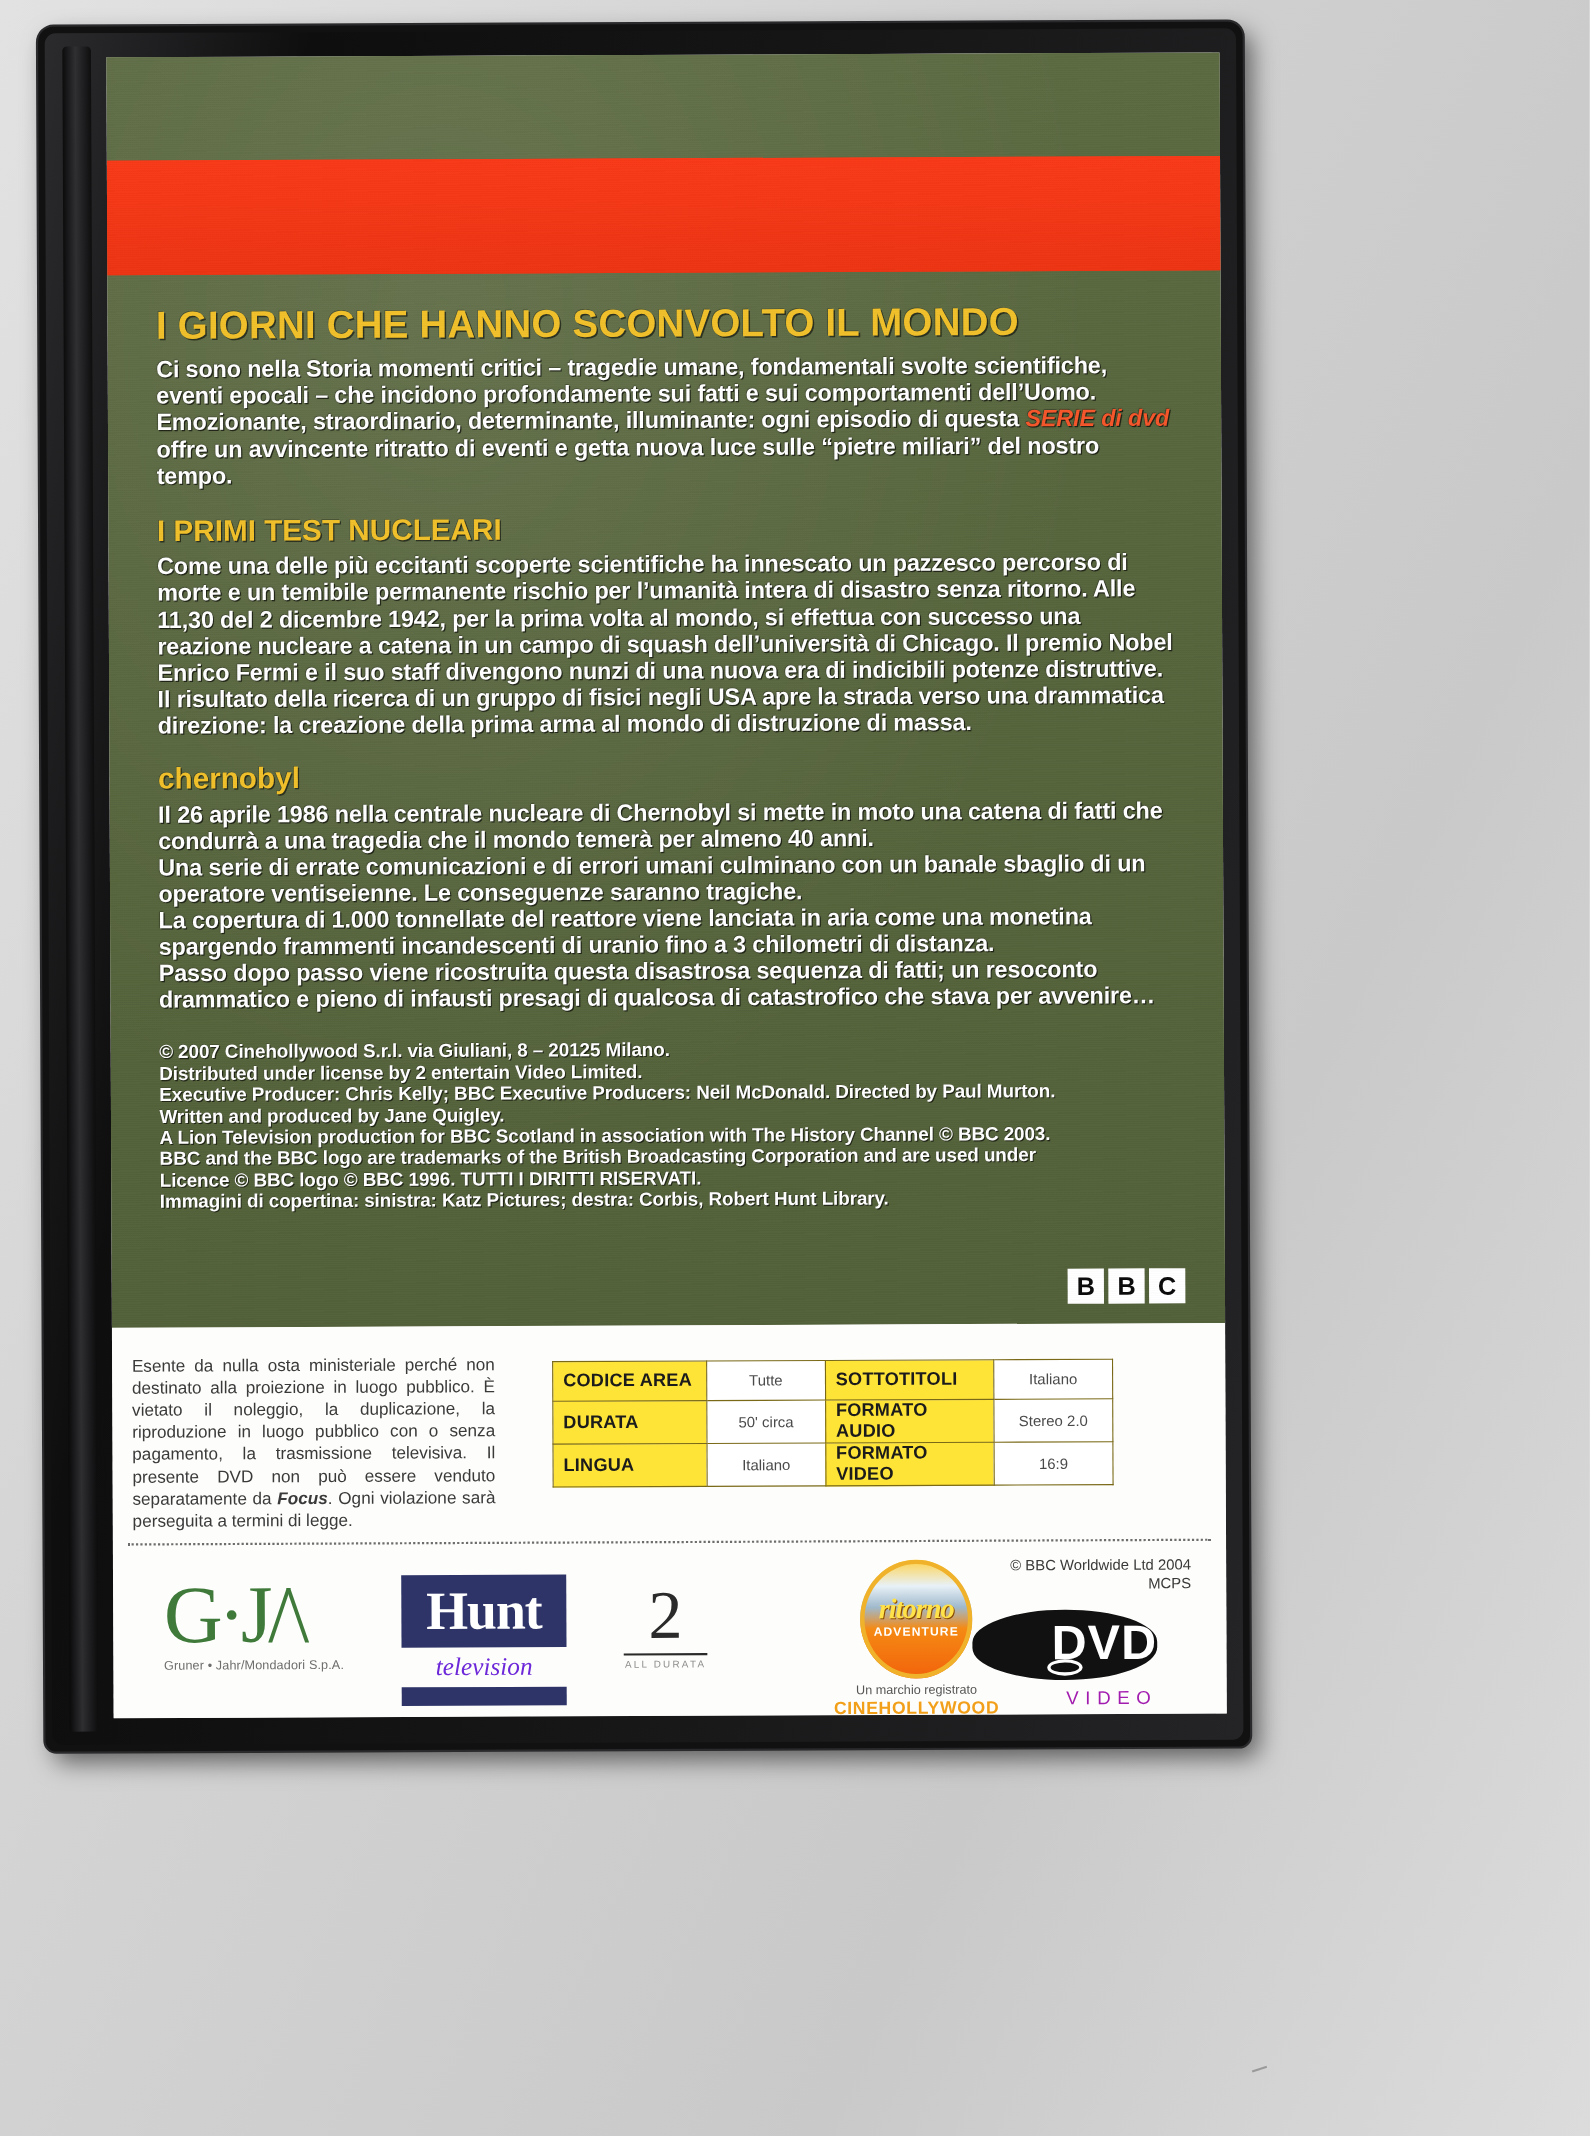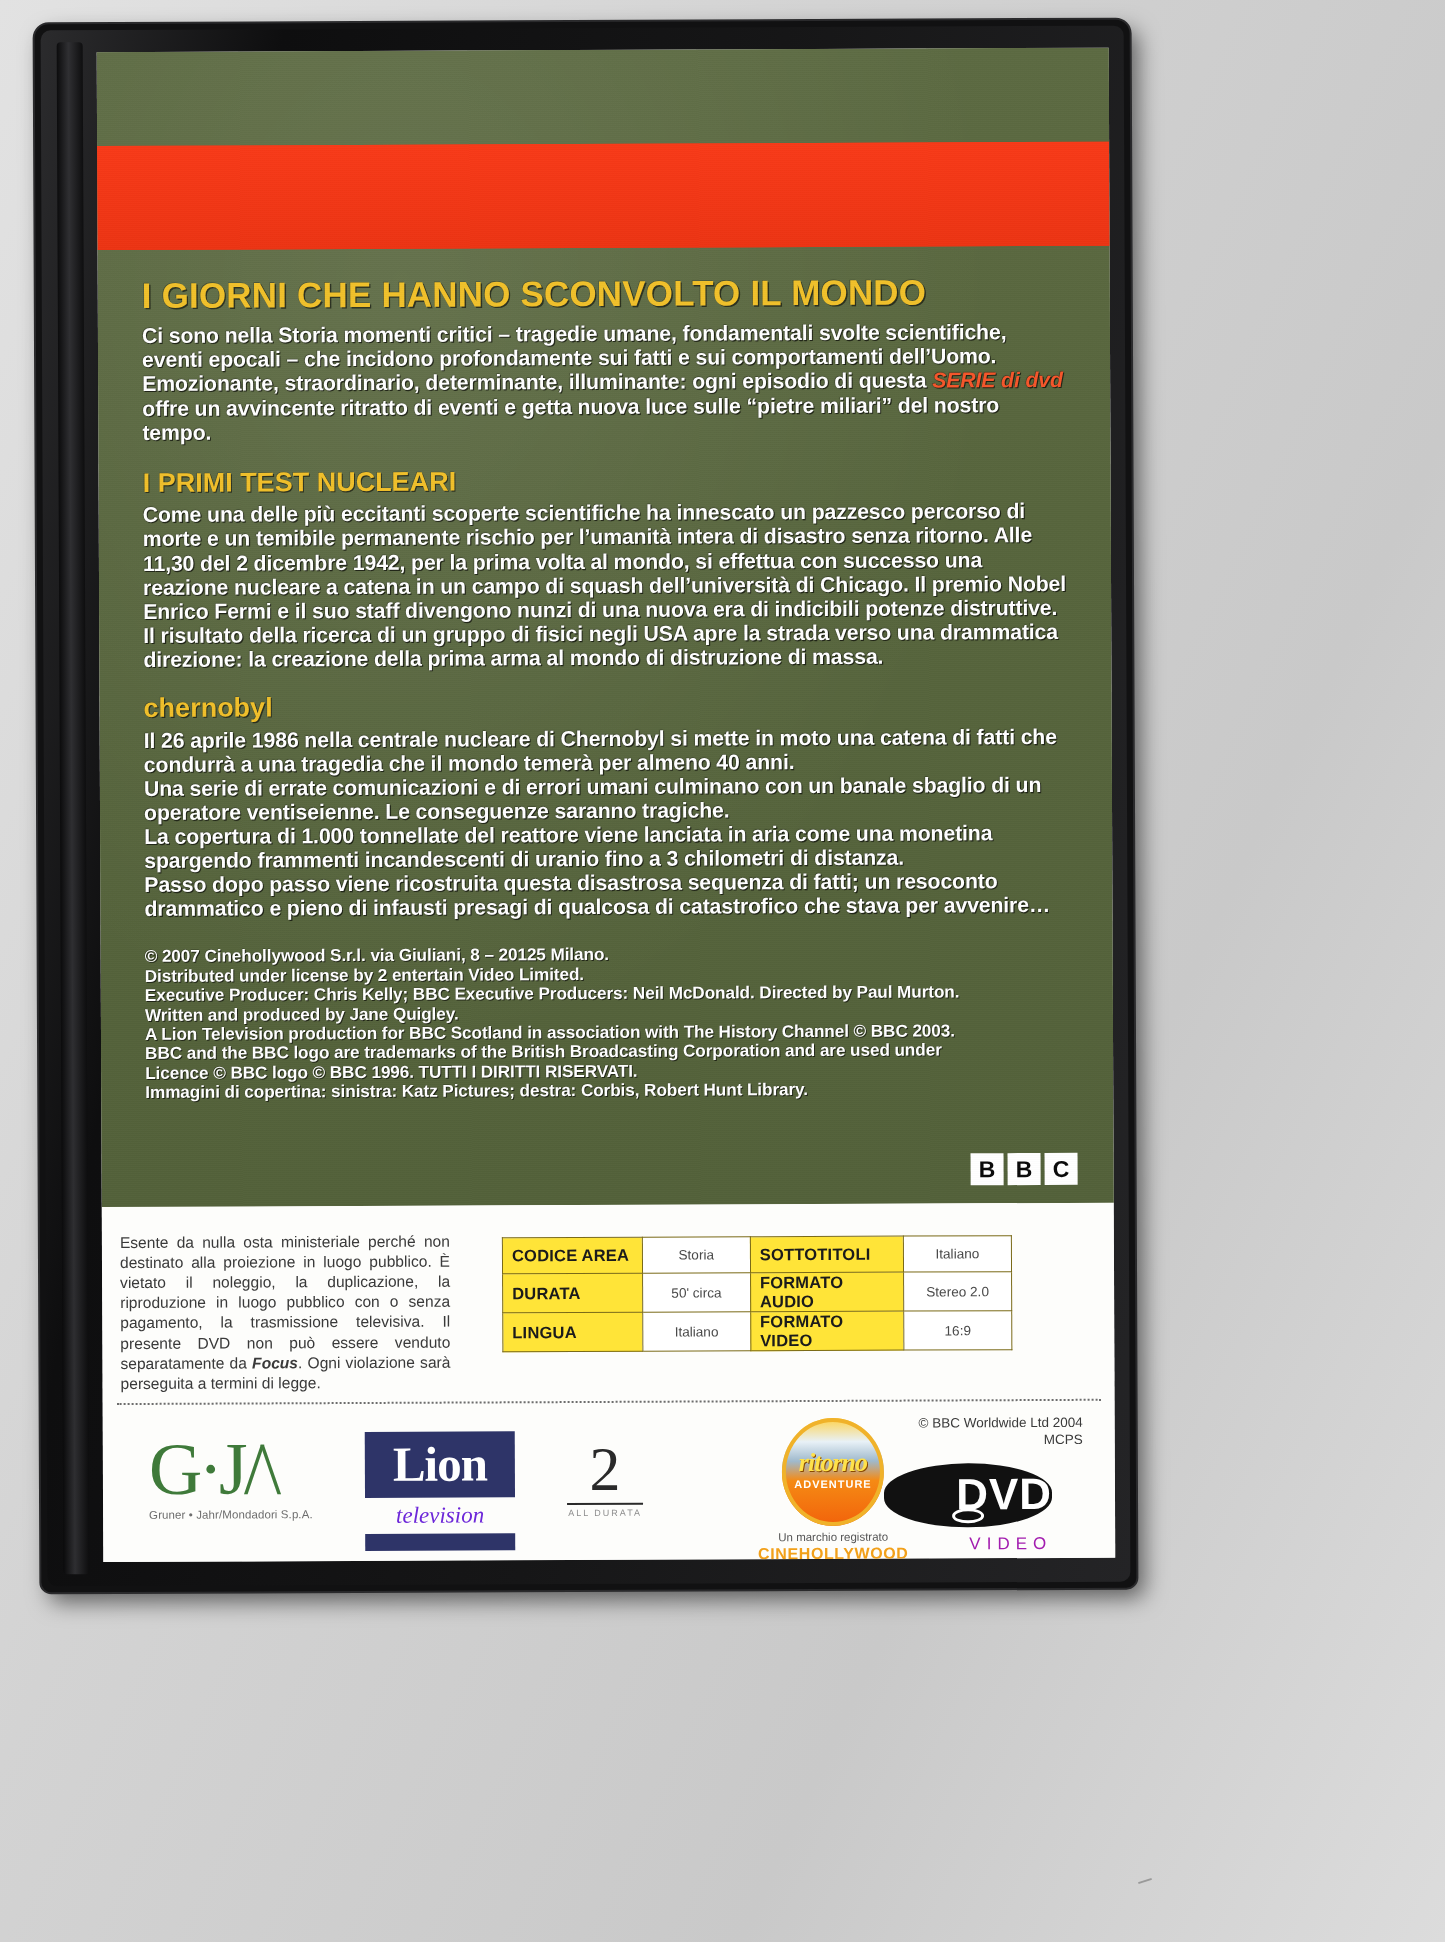--- a/index.html
+++ b/index.html
@@ -450,21 +450,21 @@
       </div>
 
       <div id="white">
 
         <div id="legal"><span>Esente da nulla osta ministeriale perché non destinato alla proiezione in luogo pubblico. È vietato il noleggio, la duplicazione, la riproduzione in luogo pubblico con o senza pagamento, la trasmissione televisiva. Il presente DVD non può essere venduto separatamente da </span><b>Focus</b><span>. Ogni violazione sarà perseguita a termini di legge.</span></div>
 
         <table id="specs">
           <tbody>
             <tr>
               <td class="k">CODICE AREA</td>
-              <td class="v">Storia</td>
+              <td class="v">Tutte</td>
               <td class="k">SOTTOTITOLI</td>
               <td class="v">Italiano</td>
             </tr>
             <tr>
               <td class="k">DURATA</td>
               <td class="v">50' circa</td>
               <td class="k">FORMATO AUDIO</td>
               <td class="v">Stereo 2.0</td>
             </tr>
             <tr>
@@ -480,21 +480,21 @@
 
         <div id="logos">
 
           <div id="gjm">
             <div id="gjmMark">G·J/\</div>
             <div id="gjmCap">Gruner • Jahr/Mondadori S.p.A.</div>
           </div>
 
           <div id="lion">
             <div id="lionBox">
-              <div id="lionWord">Lion</div>
+              <div id="lionWord">Hunt</div>
             </div>
             <div id="lionTv">television</div>
             <div id="lionBar"></div>
           </div>
 
           <div id="region">
             <div id="regionNum">2</div>
             <div id="regionLine"></div>
             <div id="regionSub">ALL DURATA</div>
           </div>

